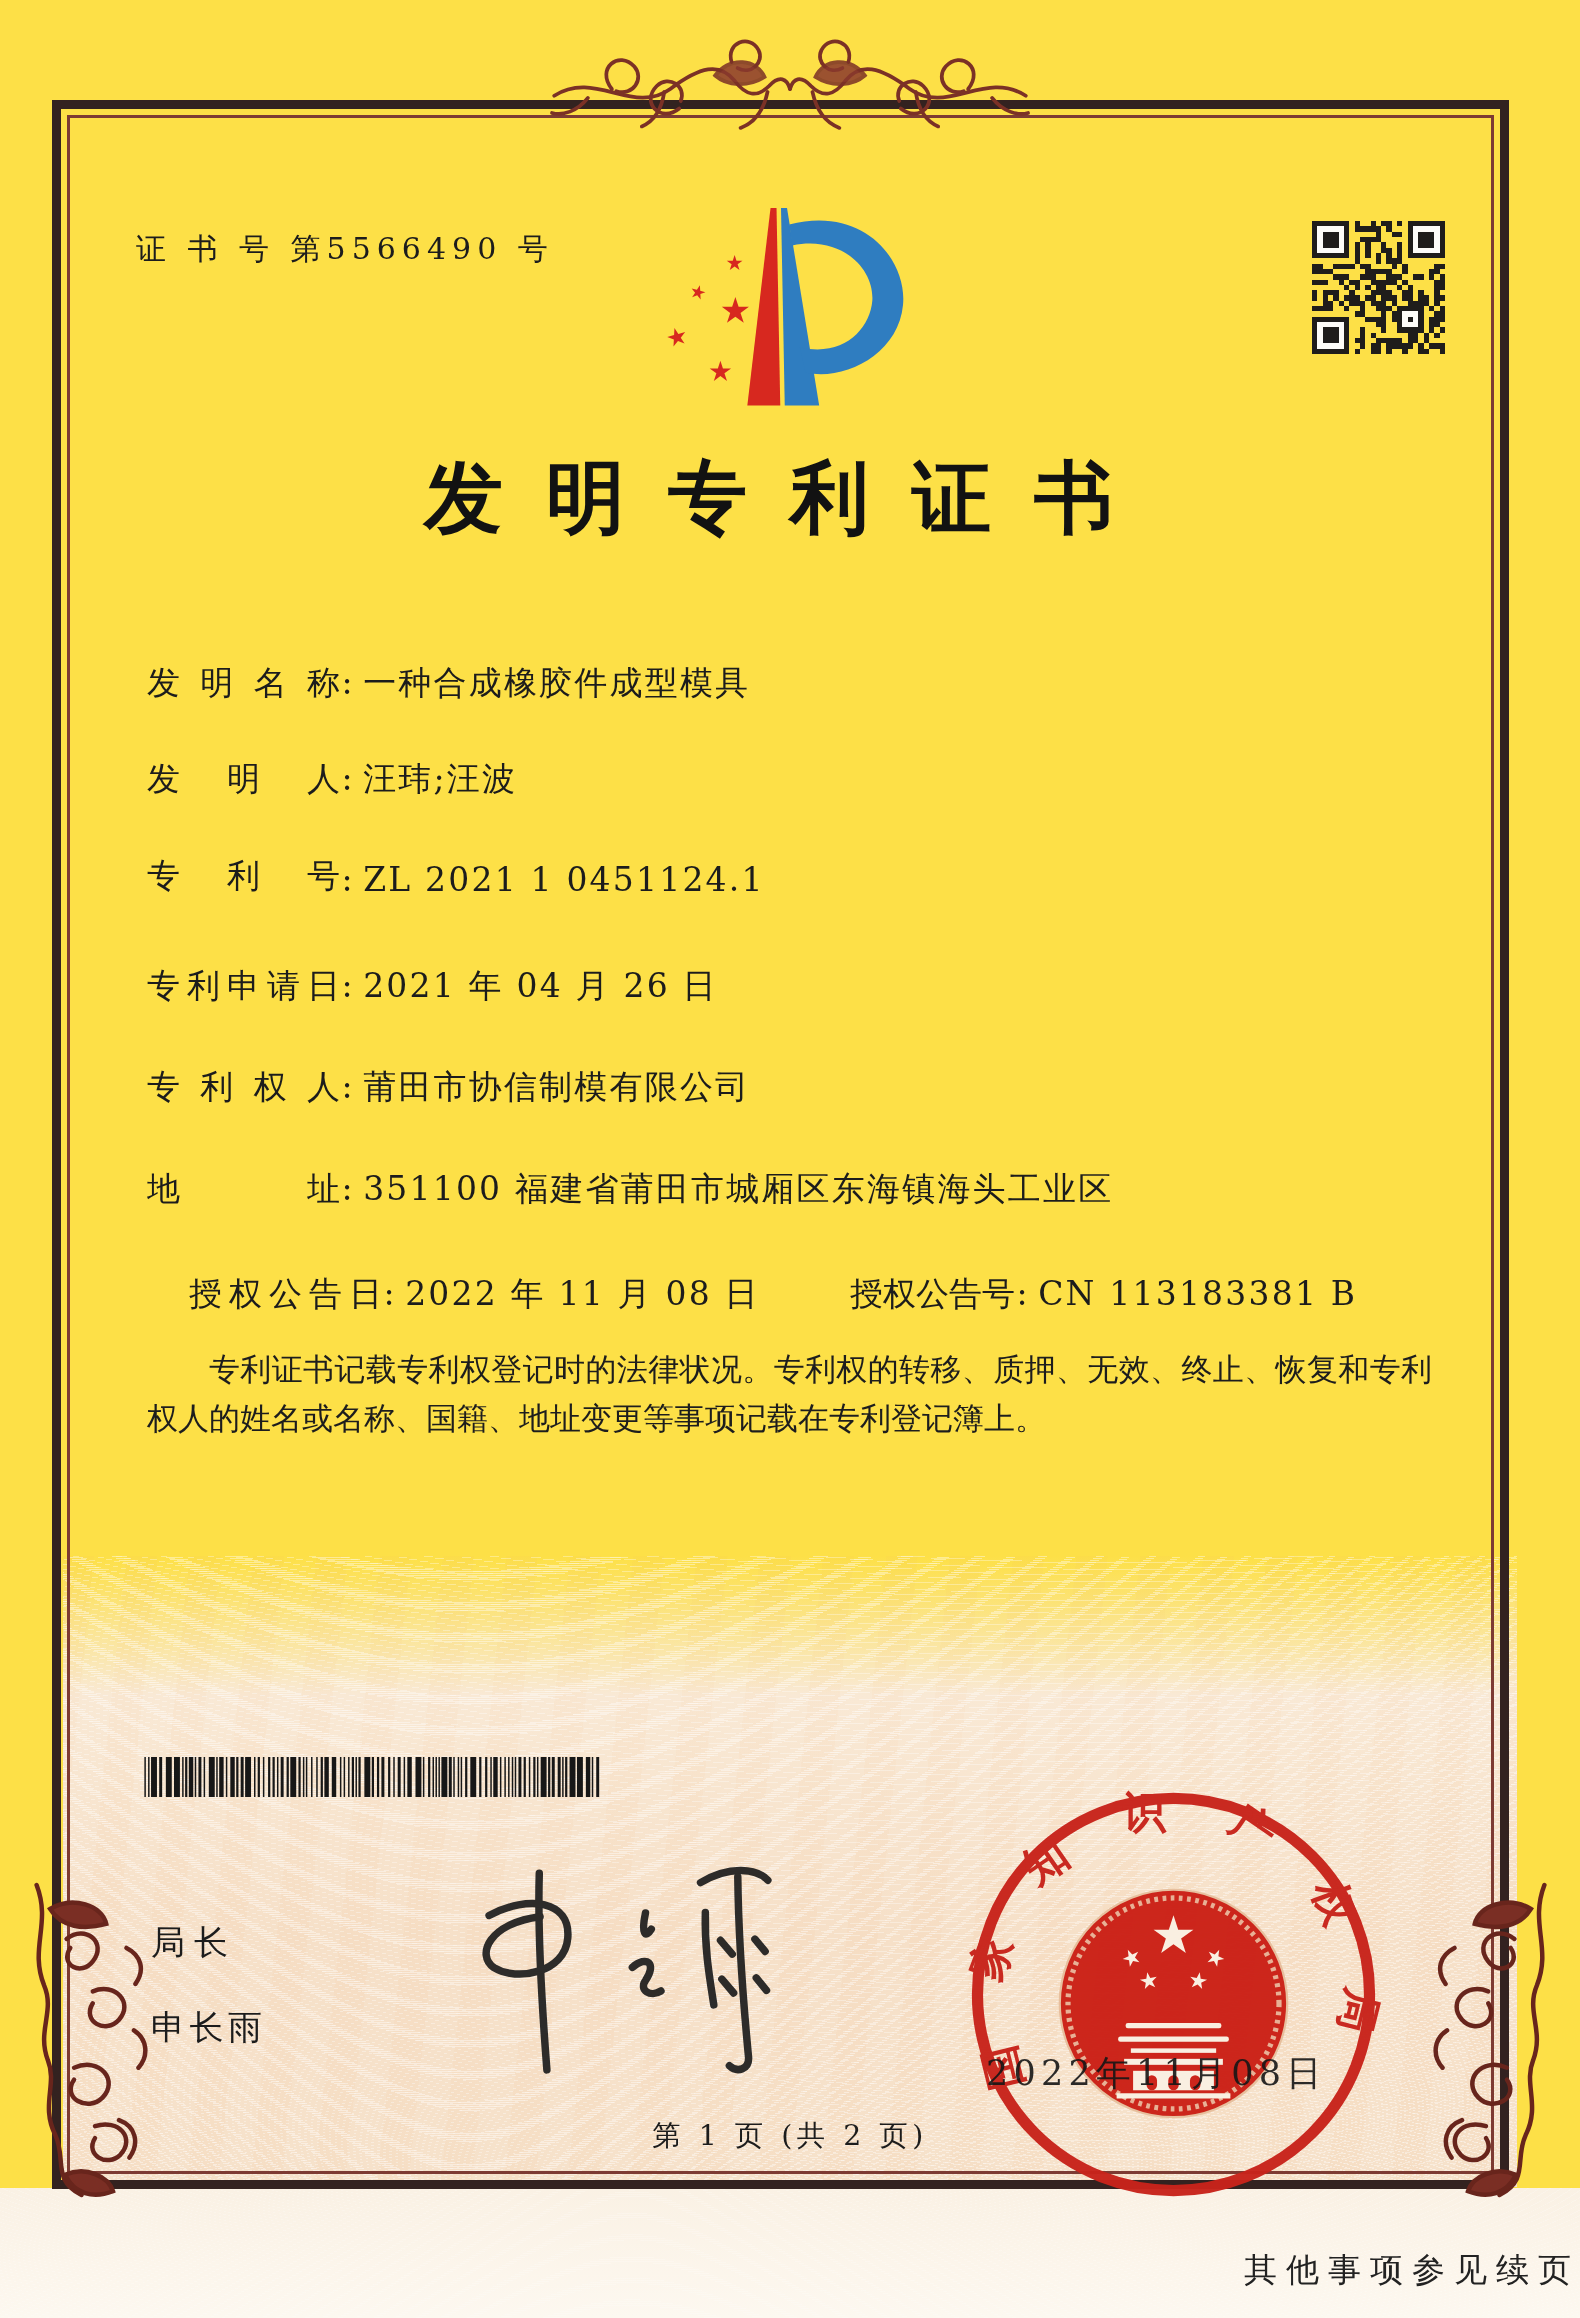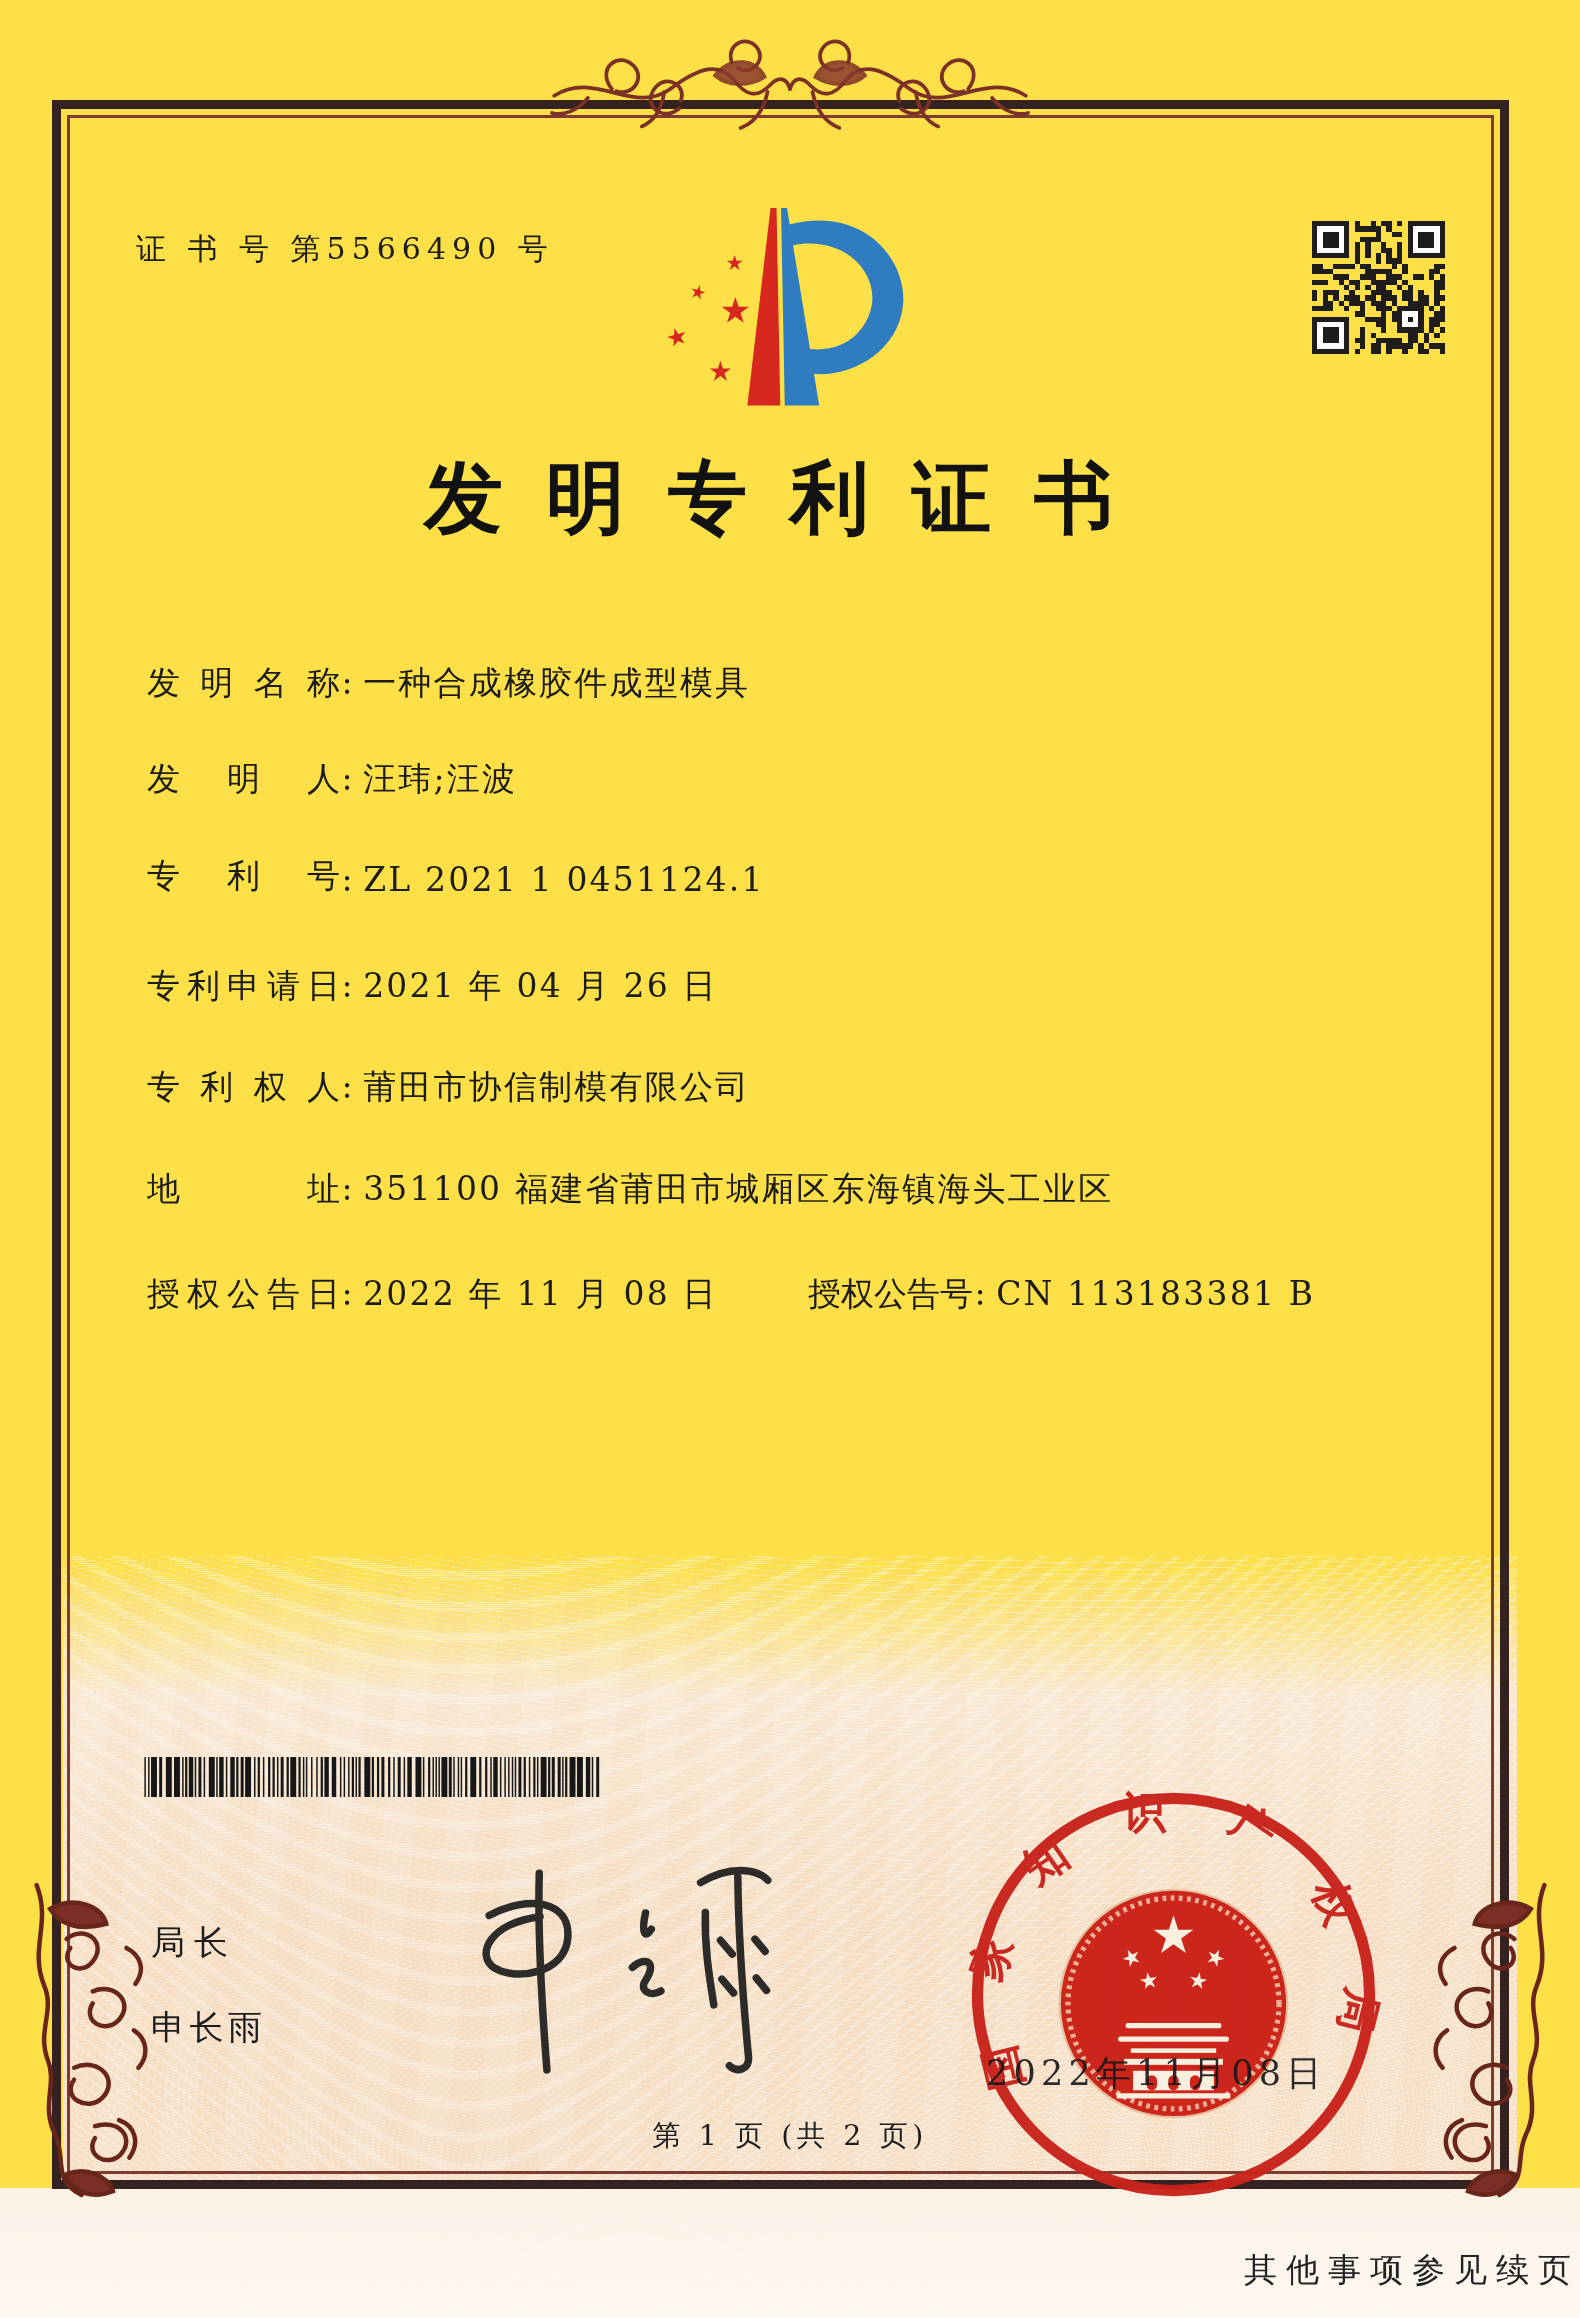--- a/index.html
+++ b/index.html
@@ -36,21 +36,21 @@
   .frame-inner { position:absolute; inset:6px; border:3px solid #7d3b33; }
   .deco { position:absolute; z-index:4; }
   .cert-no { position:absolute; left:136px; top:229px; font-size:30px; letter-spacing:6px; z-index:5; }
   .logo { position:absolute; left:647px; top:199px; width:277px; height:217px; z-index:5; }
   .qr { position:absolute; left:1312px; top:221px; width:133px; height:133px; z-index:5; }
   .title {
     position:absolute; left:0; right:0; top:446px; text-align:center; z-index:5;
     font-size:79px; font-weight:bold; letter-spacing:43px; color:#121212;
   }
   .frow { position:absolute; left:147px; width:1317px; font-size:33px; z-index:5; white-space:nowrap; }
-  .frow2 { position:absolute; font-size:33px; z-index:5; white-space:nowrap; }
+  .frow2 { position:absolute; font-size:33px; z-index:5; white-space:nowrap;margin-left:42px; }
   .flabel { display:inline-block; width:193px; text-align:justify; text-align-last:justify; vertical-align:bottom; }
   .colon { display:inline-block; margin:0 10.5px 0 1.5px; }
   .fvalue { letter-spacing:2.2px; }
   .paras { position:absolute; left:147px; top:1345px; width:1285px; z-index:5;
            font-size:31px; line-height:49px; text-align:justify; color:#1d1d1d; }
   .paras p { text-indent:2em; }
   .barcode { position:absolute; left:142px; top:1757px; z-index:5; }
   .sig-title { position:absolute; left:151px; top:1920px; font-size:34px; letter-spacing:9px; z-index:5; }
   .sig-name  { position:absolute; left:151px; top:2005px; font-size:34px; letter-spacing:4.5px; z-index:5; }
   .signature { position:absolute; left:419px; top:1839px; z-index:5; transform:rotate(-2deg); }
@@ -366,20 +366,21 @@
     <span class="flabel">地址</span><span class="colon">:</span><span class="fvalue">351100  福建省莆田市城厢区东海镇海头工业区</span>
   </div>
   <div class="frow2" style="left:147px; top:1272px">
     <span class="flabel">授权公告日</span><span class="colon">:</span><span class="fvalue">2022 年 11 月 08 日</span>
   </div>
   <div class="frow2" style="left:808px; top:1272px">
     <span>授权公告号</span><span class="colon">:</span><span class="fvalue">CN 113183381 B</span>
   </div>
 
   <div class="paras">
+    <p>专利证书记载专利权登记时的法律状况。专利权的转移、质押、无效、终止、恢复和专利权人的姓名或名称、国籍、地址变更等事项记载在专利登记簿上。</p>
   </div>
 
   <svg class="barcode" id="barcode-svg" width="464" height="40" viewBox="0 0 620 54">
       <rect x="0" y="0" width="2" height="54" fill="#171717"></rect>
       <rect x="5" y="0" width="2" height="54" fill="#171717"></rect>
       <rect x="9" y="0" width="8" height="54" fill="#171717"></rect>
       <rect x="20" y="0" width="4" height="54" fill="#171717"></rect>
       <rect x="29" y="0" width="8" height="54" fill="#171717"></rect>
       <rect x="40" y="0" width="8" height="54" fill="#171717"></rect>
       <rect x="51" y="0" width="2" height="54" fill="#171717"></rect>

